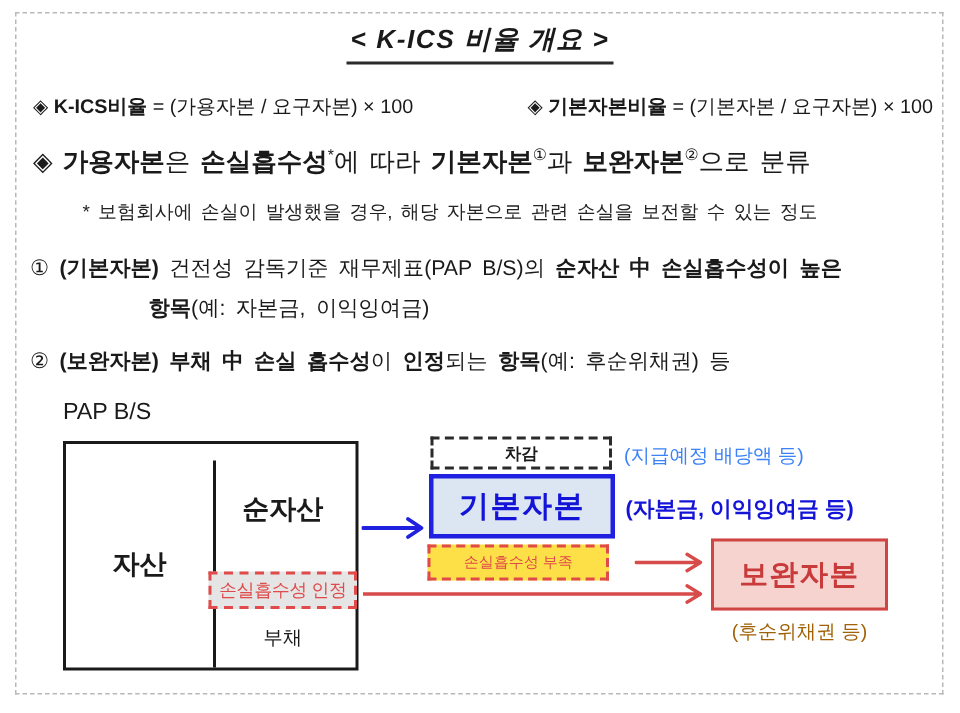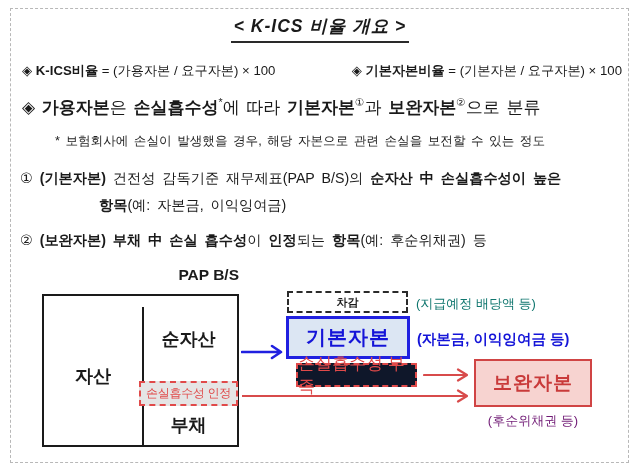--- a/index.html
+++ b/index.html
@@ -24,52 +24,52 @@
   .formula-row { top:62px; left:22px; width:600px; display:flex; justify-content:space-between;
     font-size:13.2px; white-space:nowrap;text-align:right; }
   .classification { top:96px; left:22px; font-size:17px; word-spacing:2px; white-space:nowrap; }
   .footnote { top:133px; left:55px; font-size:12.6px; word-spacing:2px; color:#222; white-space:nowrap; }
   .body-line { font-size:14.2px; word-spacing:3px; white-space:nowrap; }
   .item1-l1 { top:169px; left:20px; }
   .item1-l2 { top:196px; left:99px; }
   .item2-l  { top:231px; left:20px; }
 
   
-  .bs-title { top:266px; left:42px; width:197px; text-align:right; font-weight:700; font-size:15.5px; }
+  .bs-title { top:266px; left:42px; width:197px; text-align:left; font-weight:400; font-size:15.5px; }
   .bs-box { top:294px; left:42px; width:197px; height:153px; border:2px solid #1a1a1a; background:#fff; }
   .bs-left { position:absolute; left:0; top:11px; bottom:0; width:100px; border-right:2px solid #1a1a1a;
     display:flex; align-items:center; justify-content:center; font-weight:700; font-size:18px; }
   .bs-right { position:absolute; left:96px; right:0; top:0; bottom:0; }
   .net-asset { position:absolute; top:0; left:0; right:0; height:85px;
     display:flex; align-items:center; justify-content:center; font-weight:700; font-size:18px; }
   .loss-recognized { position:absolute; top:85px; left:-1px; right:-1px; height:25px;
     border:2.5px dashed #e04a4a; color:#e04a4a; font-size:12px; letter-spacing:-0.3px;
     display:flex; align-items:center; justify-content:center; background:#e5e5e5; white-space:nowrap; }
   .liability { position:absolute; bottom:0; left:0; right:0; height:40px;
-    display:flex; align-items:center; justify-content:center; font-weight:700; font-size:18px;text-align:right; }
+    display:flex; align-items:center; justify-content:center; font-weight:400; font-size:13px;text-align:right; }
 
   .arrow-svg { display:block; }
 
   .deduction-box { top:291px; left:287px; width:121px; height:22px; border:2px dashed #2b2b2b;
     background:#fff; display:flex; align-items:center; justify-content:center;
     font-weight:700; font-size:11px; }
-  .deduction-note { top:295px; left:416px; font-size:13px; color:#0f766e; white-space:nowrap; }
+  .deduction-note { top:295px; left:416px; font-size:13px; color:#3b82f6; white-space:nowrap; }
 
   .basic-box { top:316px; left:286px; width:124px; height:43px; border:3px solid #2020e0;
     background:#dce6f3; display:flex; align-items:center; justify-content:center;
     font-weight:700; font-size:20px; color:#1414d8; letter-spacing:1px; }
   .basic-note { top:330px; left:417px; font-size:14.5px; font-weight:700; color:#1414d8; white-space:nowrap; }
 
-  .loss-insufficient { top:363px; left:296px; width:121px; height:24px; border:2px dashed #e04a4a;
-    background:#0f172a; color:#e04a4a; font-size:17px; display:flex; align-items:center; justify-content:center; }
+  .loss-insufficient { top:363px; left:285px; width:121px; height:24px; border:2px dashed #e04a4a;
+    background:#fde047; color:#e04a4a; font-size:10px; display:flex; align-items:center; justify-content:center; }
 
   .supp-box { top:359px; left:474px; width:118px; height:48px; border:2.5px solid #d04444;
     background:#f7d3d0; display:flex; align-items:center; justify-content:center;
     font-weight:700; font-size:19px; color:#c93a3a; letter-spacing:1px; }
-  .supp-note { top:412px; left:474px; width:118px; text-align:center; font-size:13px; color:#701a75; white-space:nowrap; }
+  .supp-note { top:412px; left:474px; width:118px; text-align:center; font-size:13px; color:#a16207; white-space:nowrap; }
 
   .blue-arrow { top:344px; left:241px; }
   .red-arrow-1 { top:368px; left:423px; }
   .red-arrow-2 { top:389px; left:242px; }
 </style>
 </head>
 <body>
 
 <div class="page">
   <div class="abs doc-border"></div>

